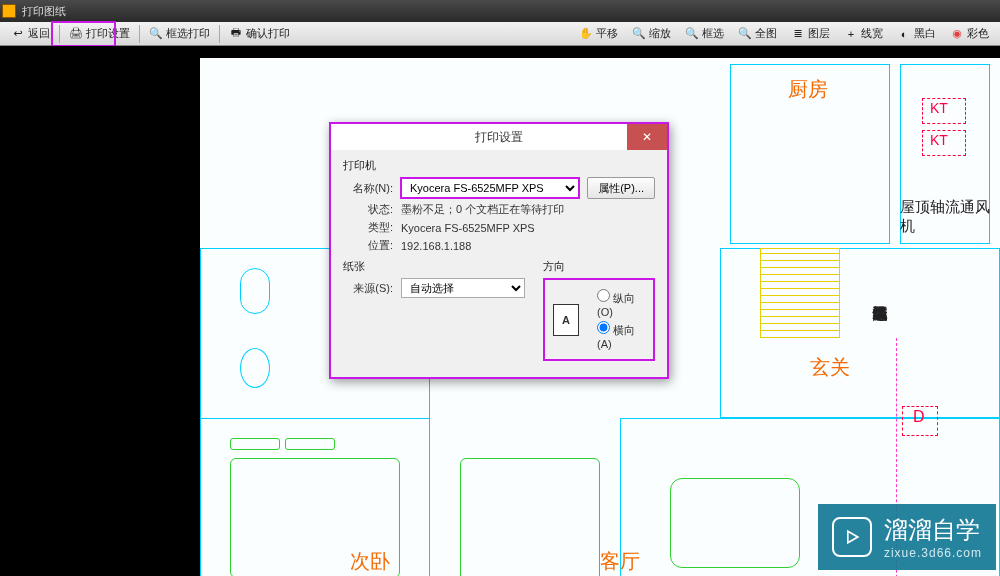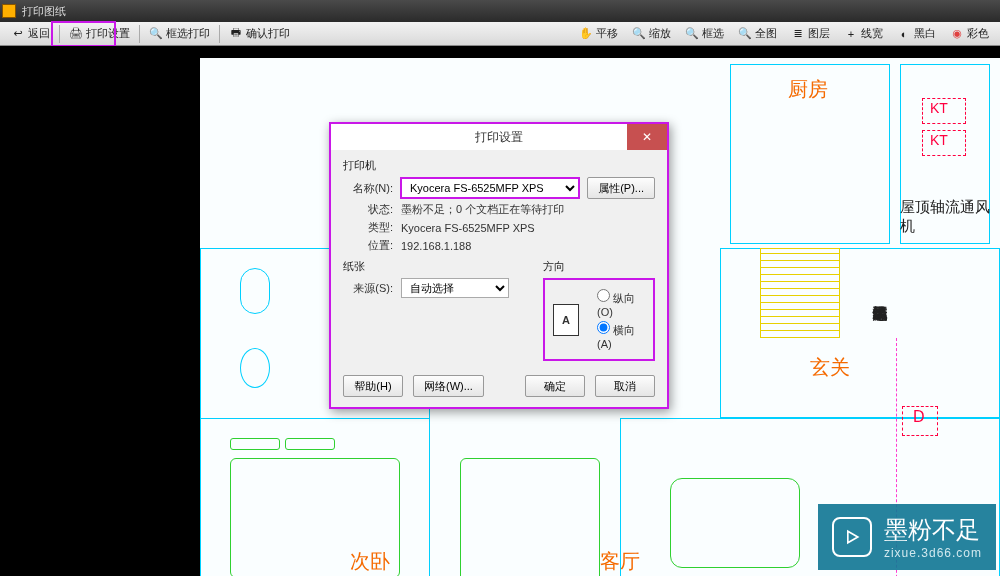--- a/index.html
+++ b/index.html
@@ -201,50 +201,43 @@
           <span class="lbl">位置:</span>
           <span class="val">192.168.1.188</span>
         </div>
     </div>
 
     <div class="paper-orient">
       <div class="paper-group group">
         <div class="group-title">纸张</div>
         <div class="row">
           <span class="lbl">来源(S):</span>
-          <select class="fld" style="width:108px"><option>自动选择</option></select>
+          <select class="fld" style="width:124px"><option>自动选择</option></select>
         </div>
       </div>
       <div class="orient-group group">
         <div class="group-title">方向</div>
         <div class="orient-box">
           <div class="orient-icon">
               <span>A</span>
             </div>
           <div class="orient-radios">
             <label><input type="radio" name="or" style=""> <span>纵向(O)</span></label>
             <label><input type="radio" name="or" checked="" style=""> <span>横向(A)</span></label>
           </div>
         </div>
       </div>
     </div>
 
-    <div class="dlg-buttons">
-      <button class="btn">帮助(H)</button>
-      <button class="btn">网络(W)...</button>
-      <span style="flex:1"></span>
-      <button class="btn">确定</button>
-      <button class="btn">取消</button>
-    </div>
   </div>
 </div>
 
 <div class="watermark">
   <div class="wm-logo">
     <svg viewBox="0 0 24 24">
         <polygon points="7,5 19,12 7,19" fill="none" stroke="#fff" stroke-width="2"></polygon>
       </svg>
   </div>
   <div>
-    <span>墨粉不足</span>
+    <span>溜溜自学</span>
     <span class="sub">zixue.3d66.com</span>
   </div>
 </div>
 
 </body></html>

